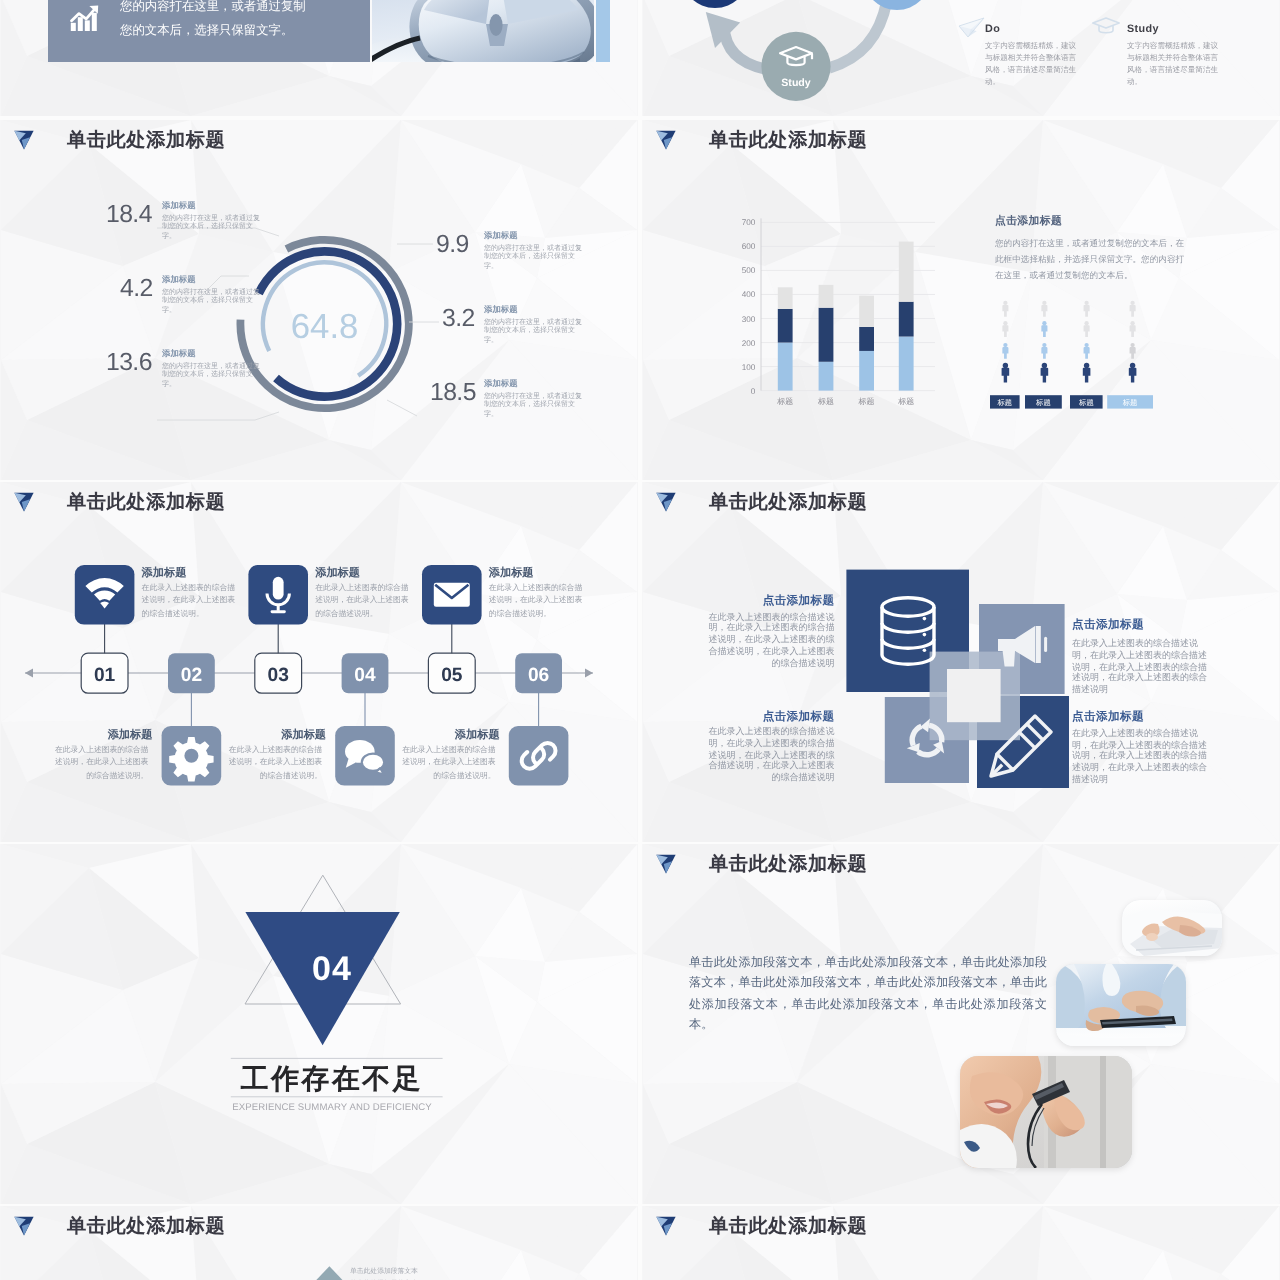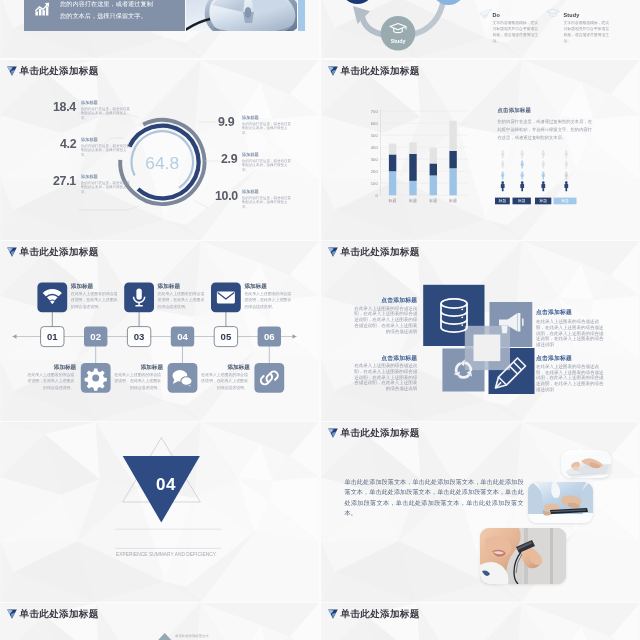--- a/index.html
+++ b/index.html
@@ -4,42 +4,42 @@
 <title>PPT Preview</title>
 <style>
 
 *{margin:0;padding:0;box-sizing:border-box}
 html,body{width:640px;height:640px;overflow:hidden;background:#fff;
   font-family:"Liberation Sans","DejaVu Sans",sans-serif;-webkit-font-smoothing:antialiased;}
 .page{position:relative;width:640px;height:640px;background:#fcfcfc;overflow:hidden;}
 .slide{position:absolute;width:319px;height:180px;overflow:hidden;background:#f6f6f7;}
 .bgsvg{position:absolute;left:0;top:0;}
 
-.hdr{position:absolute;left:6.5px;top:5.4px;display:flex;align-items:flex-end;gap:3px;z-index:6;}
+.hdr{position:absolute;left:6.5px;top:5.4px;display:flex;align-items:center;gap:17px;z-index:6;}
 .hdr svg{display:block}
 .hdr .t{font-size:9.6px;font-weight:700;color:#3a3a44;letter-spacing:.3px;white-space:nowrap;line-height:1;margin-top:0.6px}
 
 
 #s0{left:0;top:-122px}   #s1{left:321px;top:-122px}
 #s2{left:0;top:60px}     #s3{left:321px;top:60px}
 #s4{left:0;top:241px}    #s5{left:321px;top:241px}
 #s6{left:0;top:422px}    #s7{left:321px;top:422px}
 #s8{left:0;top:603px}    #s9{left:321px;top:603px}
 .bgsvg{width:319px}
 
 
 .banner{position:absolute;left:24px;top:110px;width:161px;height:43px;background:#8290a8;display:flex;align-items:center;}
 .banner .bico{width:36px;display:flex;justify-content:center;align-items:center;padding-bottom:2px}
 .banner .btxt{font-size:6.2px;color:#fff;line-height:1.85;width:93px;letter-spacing:0;}
 .mousewrap{position:absolute;left:186px;top:106px;width:111px;height:47px;overflow:hidden}
 .accentbar{position:absolute;left:297.6px;top:106px;width:7.8px;height:47px;background:#a4c8e8;}
 .tr-item{position:absolute;width:49px}
 .tr-item .tt{font-size:5.4px;font-weight:700;color:#3f3f46;margin-bottom:1.5px;letter-spacing:.2px}
 .tr-item .tb{font-size:3.8px;color:#9a9ca4;line-height:1.65;width:49px}
-.dn-num{font-size:12.4px;color:#585c68;font-weight:700;line-height:1;letter-spacing:-.3px;white-space:nowrap}
+.dn-num{font-size:12.4px;color:#585c68;font-weight:400;line-height:1;letter-spacing:-.3px;white-space:nowrap}
 .dn-txt{margin-left:4px;padding-top:.5px}
 .dn-tt{font-size:4.2px;color:#8496ad;font-weight:700;line-height:1.1;margin-bottom:1.4px}
 .dn-tb{font-size:3.5px;color:#a0a5ae;line-height:1.42;width:49px}
 
 
 .bc-side-t{position:absolute;font-size:5.4px;font-weight:700;color:#52627d;letter-spacing:.2px}
 .bc-side-b{position:absolute;font-size:4.3px;color:#9298a4;line-height:1.85;width:120px}
 .tl-t{position:absolute;font-size:5.6px;font-weight:700;color:#4a5a72;text-align:left;white-space:nowrap}
 .tl-b{position:absolute;font-size:3.9px;color:#9ba0aa;line-height:1.62;width:48px;text-align:left}
 .q-t{position:absolute;font-size:5.8px;font-weight:700;color:#3c5c92;letter-spacing:.2px}
@@ -232,36 +232,36 @@
 <div class="dn-num" style="left:53px;top:41px;position:absolute">18.4</div>
 <div class="dn-txt" style="left:77px;top:40px;position:absolute">
         <div class="dn-tt">添加标题</div>
         <div class="dn-tb">您的内容打在这里，或者通过复制您的文本后，选择只保留文字。</div>
       </div>
 <div class="dn-num" style="left:60px;top:78px;position:absolute">4.2</div>
 <div class="dn-txt" style="left:77px;top:77px;position:absolute">
         <div class="dn-tt">添加标题</div>
         <div class="dn-tb">您的内容打在这里，或者通过复制您的文本后，选择只保留文字。</div>
       </div>
-<div class="dn-num" style="left:53px;top:115px;position:absolute">27.1</div>
+<div class="dn-num" style="left:53px;top:115px;position:absolute">13.6</div>
 <div class="dn-txt" style="left:77px;top:114px;position:absolute">
         <div class="dn-tt">添加标题</div>
         <div class="dn-tb">您的内容打在这里，或者通过复制您的文本后，选择只保留文字。</div>
       </div>
 <div class="dn-num" style="left:218px;top:56px;position:absolute">9.9</div>
 <div class="dn-txt" style="left:238px;top:55px;position:absolute">
         <div class="dn-tt">添加标题</div>
         <div class="dn-tb">您的内容打在这里，或者通过复制您的文本后，选择只保留文字。</div>
       </div>
-<div class="dn-num" style="left:221px;top:93px;position:absolute">2.9</div>
+<div class="dn-num" style="left:221px;top:93px;position:absolute">3.2</div>
 <div class="dn-txt" style="left:238px;top:92px;position:absolute">
         <div class="dn-tt">添加标题</div>
         <div class="dn-tb">您的内容打在这里，或者通过复制您的文本后，选择只保留文字。</div>
       </div>
-<div class="dn-num" style="left:215px;top:130px;position:absolute">10.0</div>
+<div class="dn-num" style="left:215px;top:130px;position:absolute">18.5</div>
 <div class="dn-txt" style="left:238px;top:129px;position:absolute">
         <div class="dn-tt">添加标题</div>
         <div class="dn-tb">您的内容打在这里，或者通过复制您的文本后，选择只保留文字。</div>
       </div>
 </div>
 <div class="slide" id="s3">
 <svg class="bgsvg" width="318" height="180" viewBox="0 0 318 180">
         <use href="#bgpat"></use>
       </svg>
 <div class="hdr">
@@ -558,20 +558,21 @@
 <svg class="bgsvg" width="318" height="180" viewBox="0 0 318 180">
         <use href="#bgpat"></use>
       </svg>
 <svg class="bgsvg" width="318" height="180" viewBox="0 0 318 180">
 <path d="M160.9 15.6 L199.8 80.0 L122.0 80.0 Z" fill="none" stroke="#b0b3b9" stroke-width=".5"></path>
 <path d="M122.2 34.0 L199.4 34.0 L160.8 100.6 Z" fill="#2f4b84"></path>
 <line x1="114.9" y1="107.2" x2="220.8" y2="107.2" stroke="#c6c9cf" stroke-width=".45"></line>
 <line x1="114.9" y1="126.4" x2="220.8" y2="126.4" stroke="#c6c9cf" stroke-width=".45"></line>
 </svg>
 <div class="sec-num" style="left:7px;top:52.5px;width:318px;text-align:center">04</div>
+<div class="sec-cn" style="left:7px;top:109px;width:318px;text-align:center">工作存在不足</div>
 <div class="sec-en" style="left:7px;top:129.5px;width:318px;text-align:center">EXPERIENCE SUMMARY AND DEFICIENCY</div>
 </div>
 <div class="slide" id="s7">
 <svg class="bgsvg" width="318" height="180" viewBox="0 0 318 180">
         <use href="#bgpat"></use>
       </svg>
 <div class="hdr">
         <svg width="10" height="10" viewBox="0 0 10 10">
           <path d="M0.2 0.4 L9.8 0.4 L5.0 9.8 Z" fill="#1f3d75"></path>
           <path d="M0.2 0.4 L5.9 1.6 L2.6 5.3 Z" fill="#9dbcdf"></path>

